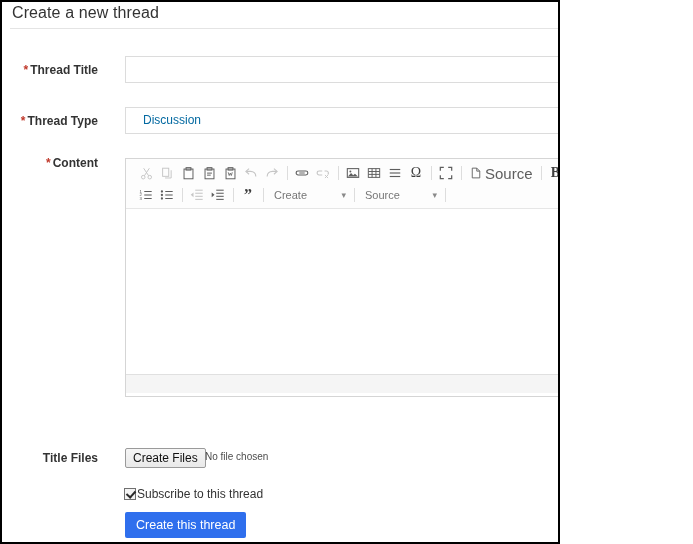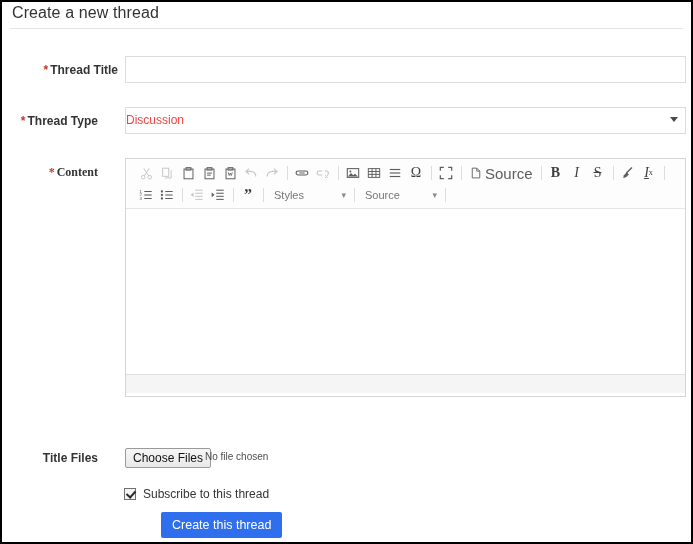--- a/index.html
+++ b/index.html
@@ -6,21 +6,21 @@
     margin: 0;
     padding: 0;
     background: #ffffff;
   }
   body {
     font-family: "Liberation Sans", sans-serif;
     -webkit-font-smoothing: antialiased;
   }
   .screen {
     position: relative;
-    width: 693px;
+    width: 560px;
     height: 544px;
     box-sizing: border-box;
     border: 2px solid #000000;
     background: #ffffff;
     overflow: hidden;
   }
   .page-title {
     position: absolute;
     left: 10px;
     top: 2px;
@@ -64,22 +64,22 @@
     padding: 4px 8px;
     outline: none;
   }
 
   .select-box {
     position: absolute;
     box-sizing: border-box;
     border: 1px solid #dcdcdc;
     background: #ffffff;
     font-size: 12px;
-    color: #ef4444;
-    padding: 0 0;
+    color: #0369a1;
+    padding: 0 17px;
     line-height: 25px;
     height: 27px;
   }
   .select-arrow {
     position: absolute;
     right: 7px;
     top: 9px;
     width: 0;
     height: 0;
     border-left: 4px solid transparent;
@@ -204,21 +204,21 @@
     position: absolute;
     left: 3px;
     top: 0px;
     width: 4px;
     height: 7px;
     border: solid #2b2b2b;
     border-width: 0 2px 2px 0;
     transform: rotate(42deg);
   }
   .cbox-label {
-    margin-left: 7px;
+    margin-left: 1px;
     font-size: 12px;
     color: #333333;
     white-space: nowrap;
   }
 
   .primary-button {
     position: absolute;
     box-sizing: border-box;
     background: #2f6fed;
     color: #ffffff;
@@ -236,34 +236,34 @@
   svg { display: block; }
 </style>
 </head>
 <body>
 
 <div class="screen">
 
   <div class="page-title">Create a new thread</div>
   <div class="title-rule"></div>
 
-  <div class="field-label" style="left:0px; top:61px;margin-left:20px;">
+  <div class="field-label" style="left:0px; top:61px;">
     <span class="req">*</span><span>Thread Title</span>
   </div>
   <input class="text-input" style="left: 123px; top: 54px; width: 561px; height: 27px;" type="text" placeholder="">
 
   <div class="field-label" style="left:0px; top:112px;text-align:right;">
     <span class="req">*</span><span>Thread Type</span>
   </div>
   <div class="select-box" style="left:123px; top:105px; width:561px;">
     <span>Discussion</span>
     <span class="select-arrow"></span>
   </div>
 
-  <div class="field-label" style="left:0px; top:163px;font-family:Liberation Serif, serif;">
+  <div class="field-label" style="left:0px; top:154px;">
     <span class="req">*</span><span>Content</span>
   </div>
 
   <div class="editor" style="left:123px; top:156px; width:561px; height:239px;">
 
     <div class="editor-toolbar">
 
       <div class="tb-row">
 
         <span class="tb-btn dim">
@@ -460,43 +460,43 @@
           </svg>
         </span>
 
         <span class="tb-sep"></span>
 
         <span class="tb-btn" style="font-family:'Liberation Serif',serif;font-size:16px;font-weight:bold;color:#3f3f3f;line-height:10px;">”</span>
 
         <span class="tb-sep"></span>
 
         <span class="tb-style-btn">
-          <span>Styles</span>
+          <span>Create</span>
           <span class="caret">▾</span>
         </span>
 
         <span class="tb-sep"></span>
 
         <span class="tb-style-btn">
           <span>Source</span>
           <span class="caret">▾</span>
         </span>
 
         <span class="tb-sep"></span>
       </div>
     </div>
 
     <div class="editor-body" style="height:165px;"></div>
     <div class="editor-footer" style="height:18px;"></div>
   </div>
 
   <div class="field-label" style="left:0px; top:449px;">Title Files</div>
-  <div class="file-button" style="left:123px; top:446px;">Choose Files</div>
+  <div class="file-button" style="left:123px; top:446px;">Create Files</div>
   <div class="file-status" style="left:203px; top:449px;">No file chosen</div>
 
   <div class="checkbox-row" style="left:122px; top:485px;">
     <span class="cbox"></span>
     <span class="cbox-label">Subscribe to this thread</span>
   </div>
 
-  <button class="primary-button" style="left: 123px; top: 510px; background: rgb(47, 111, 237); margin-left: 36px;">Create this thread</button>
+  <button class="primary-button" style="left: 123px; top: 510px; background: rgb(47, 111, 237);">Create this thread</button>
 
 </div>
 
 </body></html>

